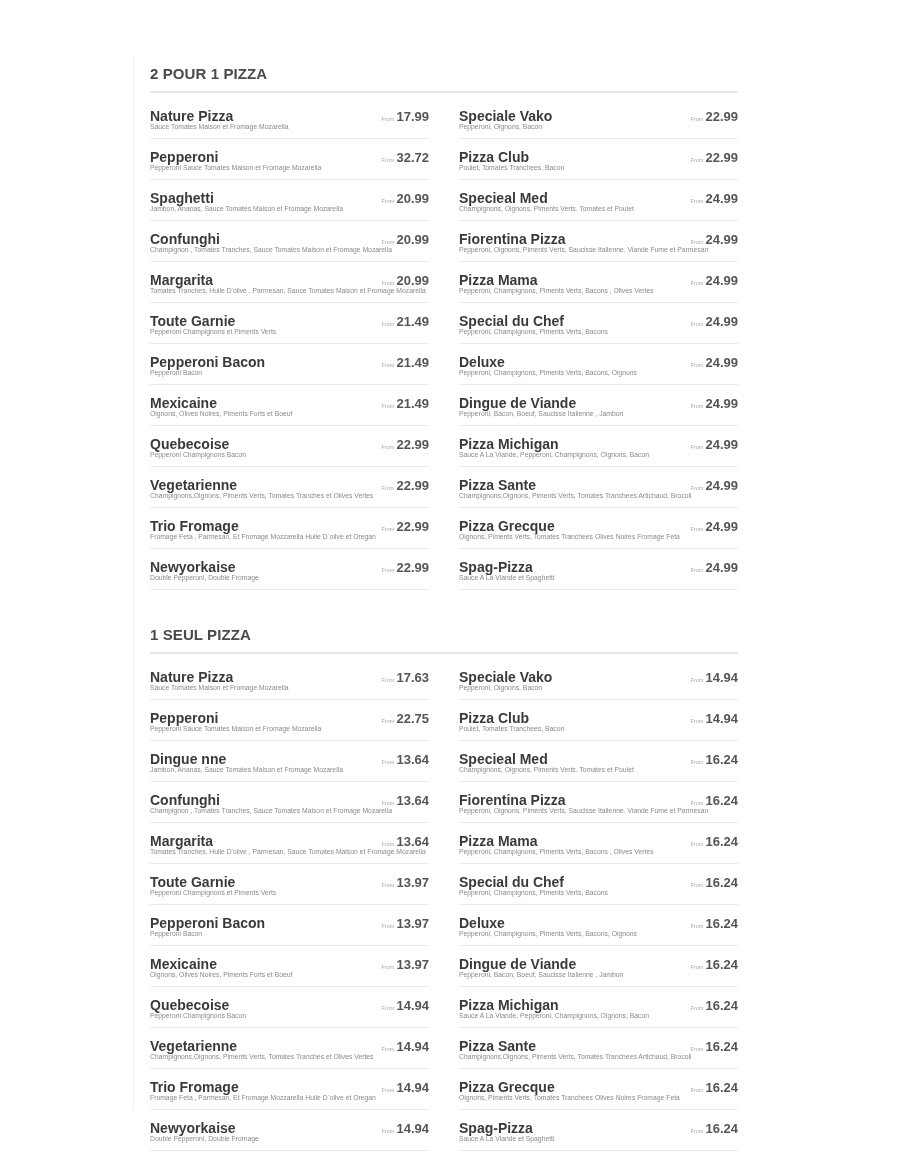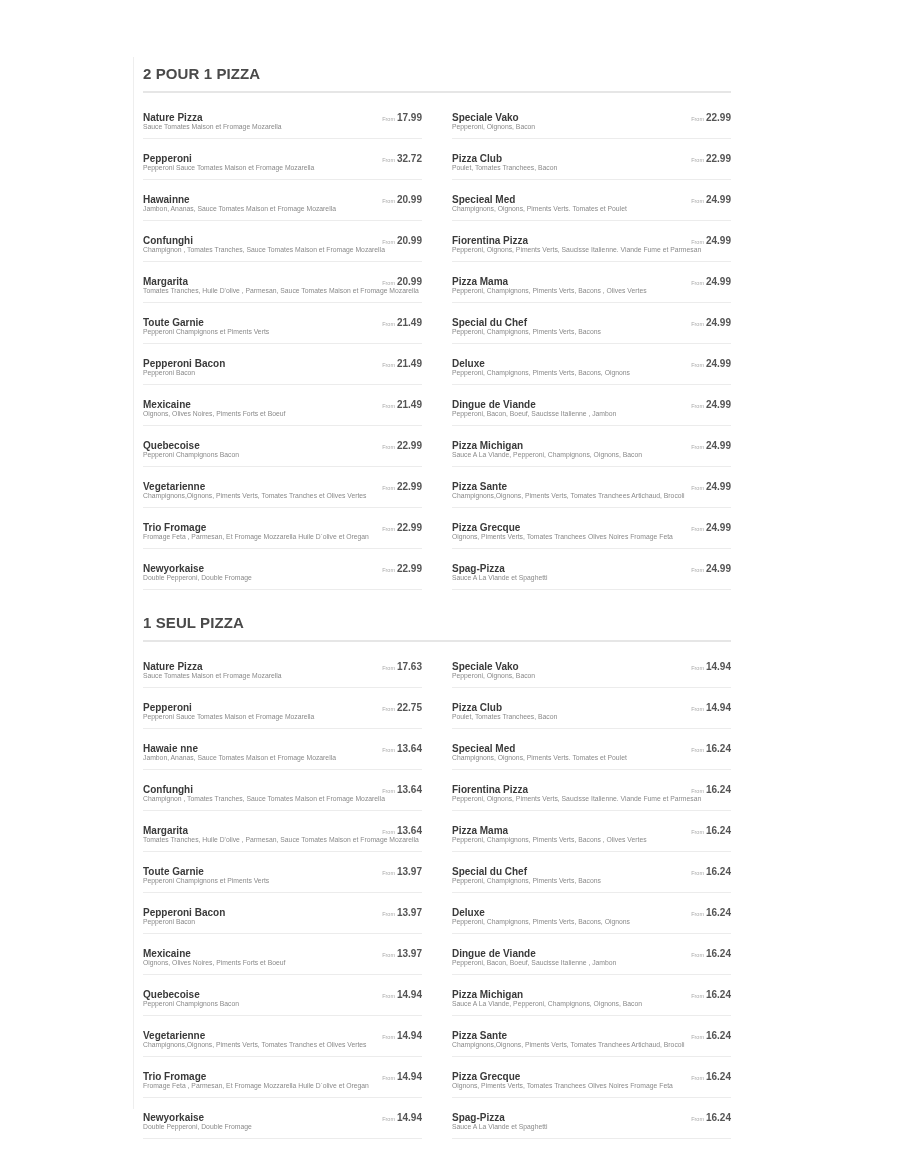--- a/index.html
+++ b/index.html
@@ -1,31 +1,31 @@
 <!DOCTYPE html>
 <html><head>
 <meta charset="utf-8">
 <style>
   html, body { margin: 0; padding: 0; background: #ffffff; }
   body { width: 900px; height: 1164px; position: relative; overflow: hidden;
          font-family: "Liberation Sans", sans-serif; color: #444; }
   .page-border { position: absolute; left: 133px; top: 57px; width: 1px; height: 1052px; background: #eeeeee; }
-  .content { position: absolute; left: 143px; top: 64px; width: 588px; }
+  .content { position: absolute; left: 150px; top: 64px; width: 588px; }
   .section { margin-bottom: 0; }
-  .section + .section { margin-top: 14px; }
+  .section + .section { margin-top: 26px; }
   .section-title { font-size: 15px; font-weight: bold; color: #4a4a4a; margin: 0; height: 20px; line-height: 20px; letter-spacing: 0.1px; }
   .section-rule { height: 2px; background: #e6e6e6; margin-top: 7px; margin-bottom: 14px; }
   .columns { display: flex; justify-content: space-between; }
   .col { width: 279px; }
   .item { border-bottom: 1px solid #ececec; padding: 0 0 7px 0; margin-bottom: 9px; position: relative; }
   .item-head { display: flex; justify-content: space-between; align-items: baseline; height: 14px; }
-  .item-name { font-size: 10px; font-weight: bold; color: #3a3a3a; white-space: nowrap; }
+  .item-name { font-size: 14px; font-weight: bold; color: #3a3a3a; white-space: nowrap; }
   .item-price { white-space: nowrap; }
   .from { font-size: 5.5px; color: #aaa; margin-right: 2px; }
-  .price { font-size: 10px; font-weight: bold; color: #555; }
+  .price { font-size: 13px; font-weight: bold; color: #555; }
   .item-desc { font-size: 6.8px; color: #8a8a8a; line-height: 9px; margin-top: 1px; min-height: 9px; }
 </style>
 </head>
 <body>
 
 <div class="page-border"></div>
 
 <div class="content">
 
   <section class="section">
@@ -46,21 +46,21 @@
     <div class="item-head">
       <span class="item-name">Pepperoni</span>
       <span class="item-price">
         <span class="from">From</span><span class="price">32.72</span>
       </span>
     </div>
     <div class="item-desc">Pepperoni Sauce Tomates Maison et Fromage Mozarella</div>
   </div>
           <div class="item">
     <div class="item-head">
-      <span class="item-name">Hawainne</span>
+      <span class="item-name">Spaghetti</span>
       <span class="item-price">
         <span class="from">From</span><span class="price">20.99</span>
       </span>
     </div>
     <div class="item-desc">Jambon, Ananas, Sauce Tomates Maison et Fromage Mozarella</div>
   </div>
           <div class="item">
     <div class="item-head">
       <span class="item-name">Confunghi</span>
       <span class="item-price">
@@ -273,21 +273,21 @@
     <div class="item-head">
       <span class="item-name">Pepperoni</span>
       <span class="item-price">
         <span class="from">From</span><span class="price">22.75</span>
       </span>
     </div>
     <div class="item-desc">Pepperoni Sauce Tomates Maison et Fromage Mozarella</div>
   </div>
           <div class="item">
     <div class="item-head">
-      <span class="item-name">Hawaie nne</span>
+      <span class="item-name">Dingue nne</span>
       <span class="item-price">
         <span class="from">From</span><span class="price">13.64</span>
       </span>
     </div>
     <div class="item-desc">Jambon, Ananas, Sauce Tomates Maison et Fromage Mozarella</div>
   </div>
           <div class="item">
     <div class="item-head">
       <span class="item-name">Confunghi</span>
       <span class="item-price">

